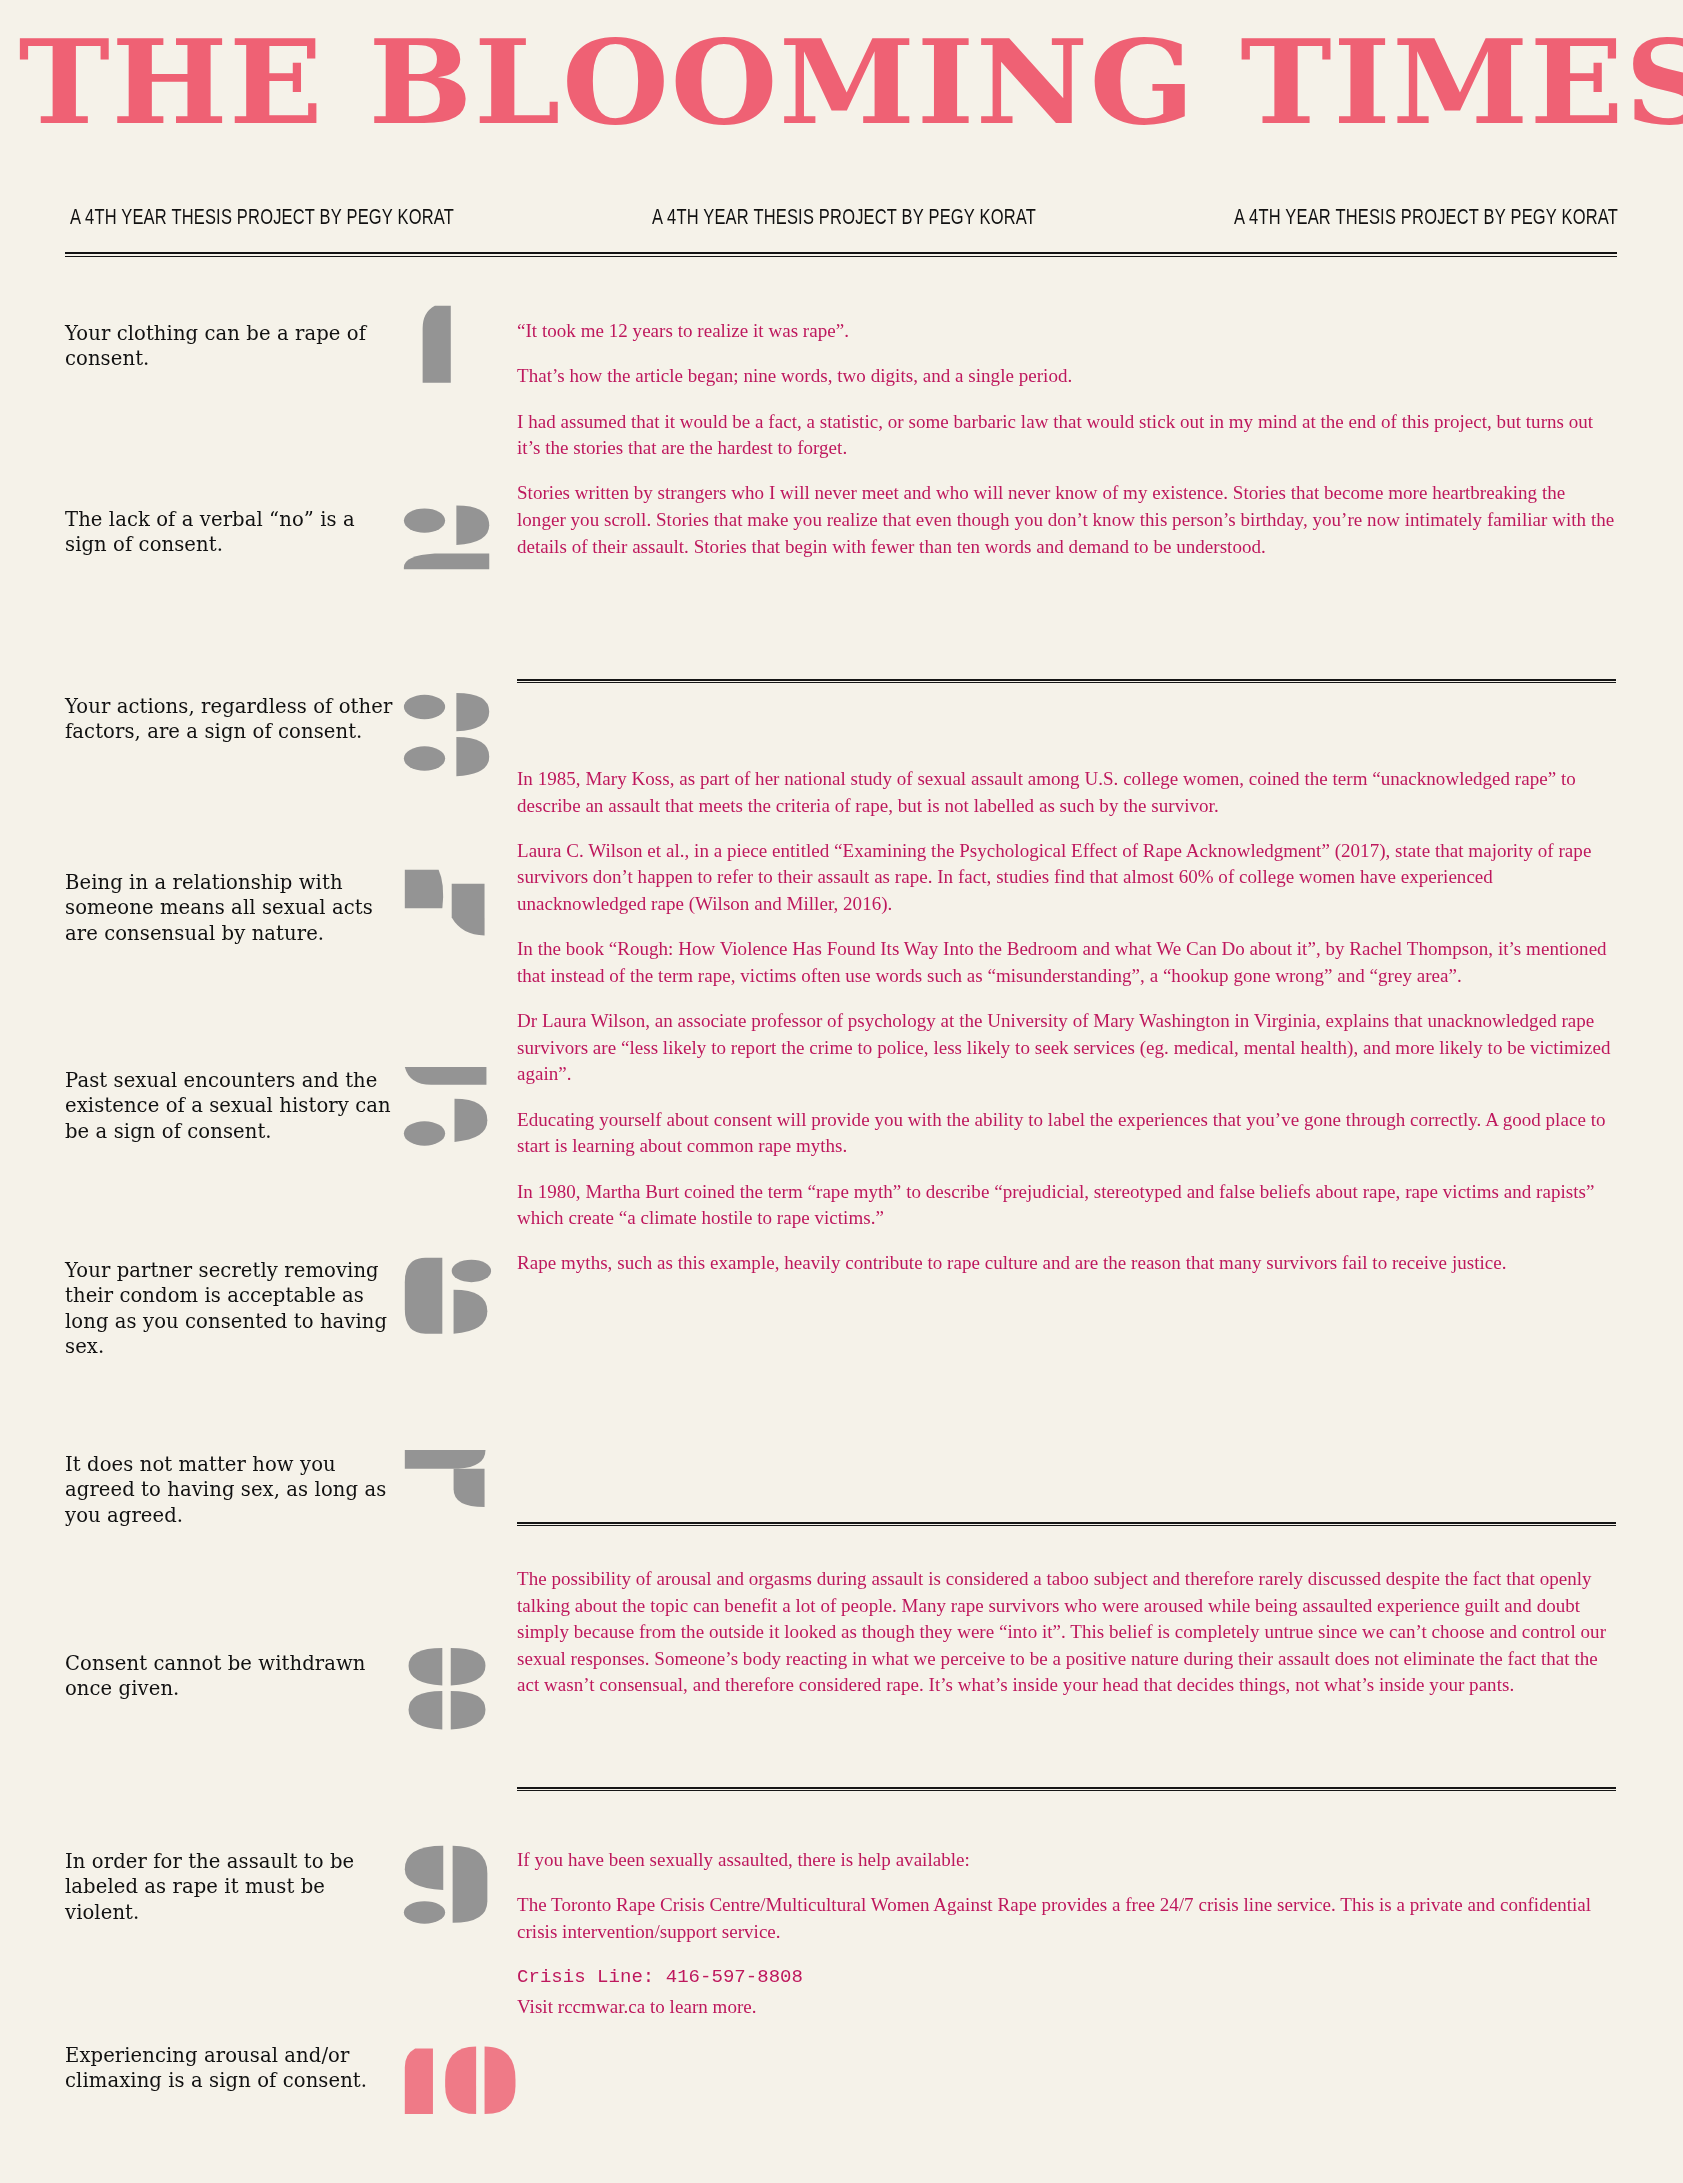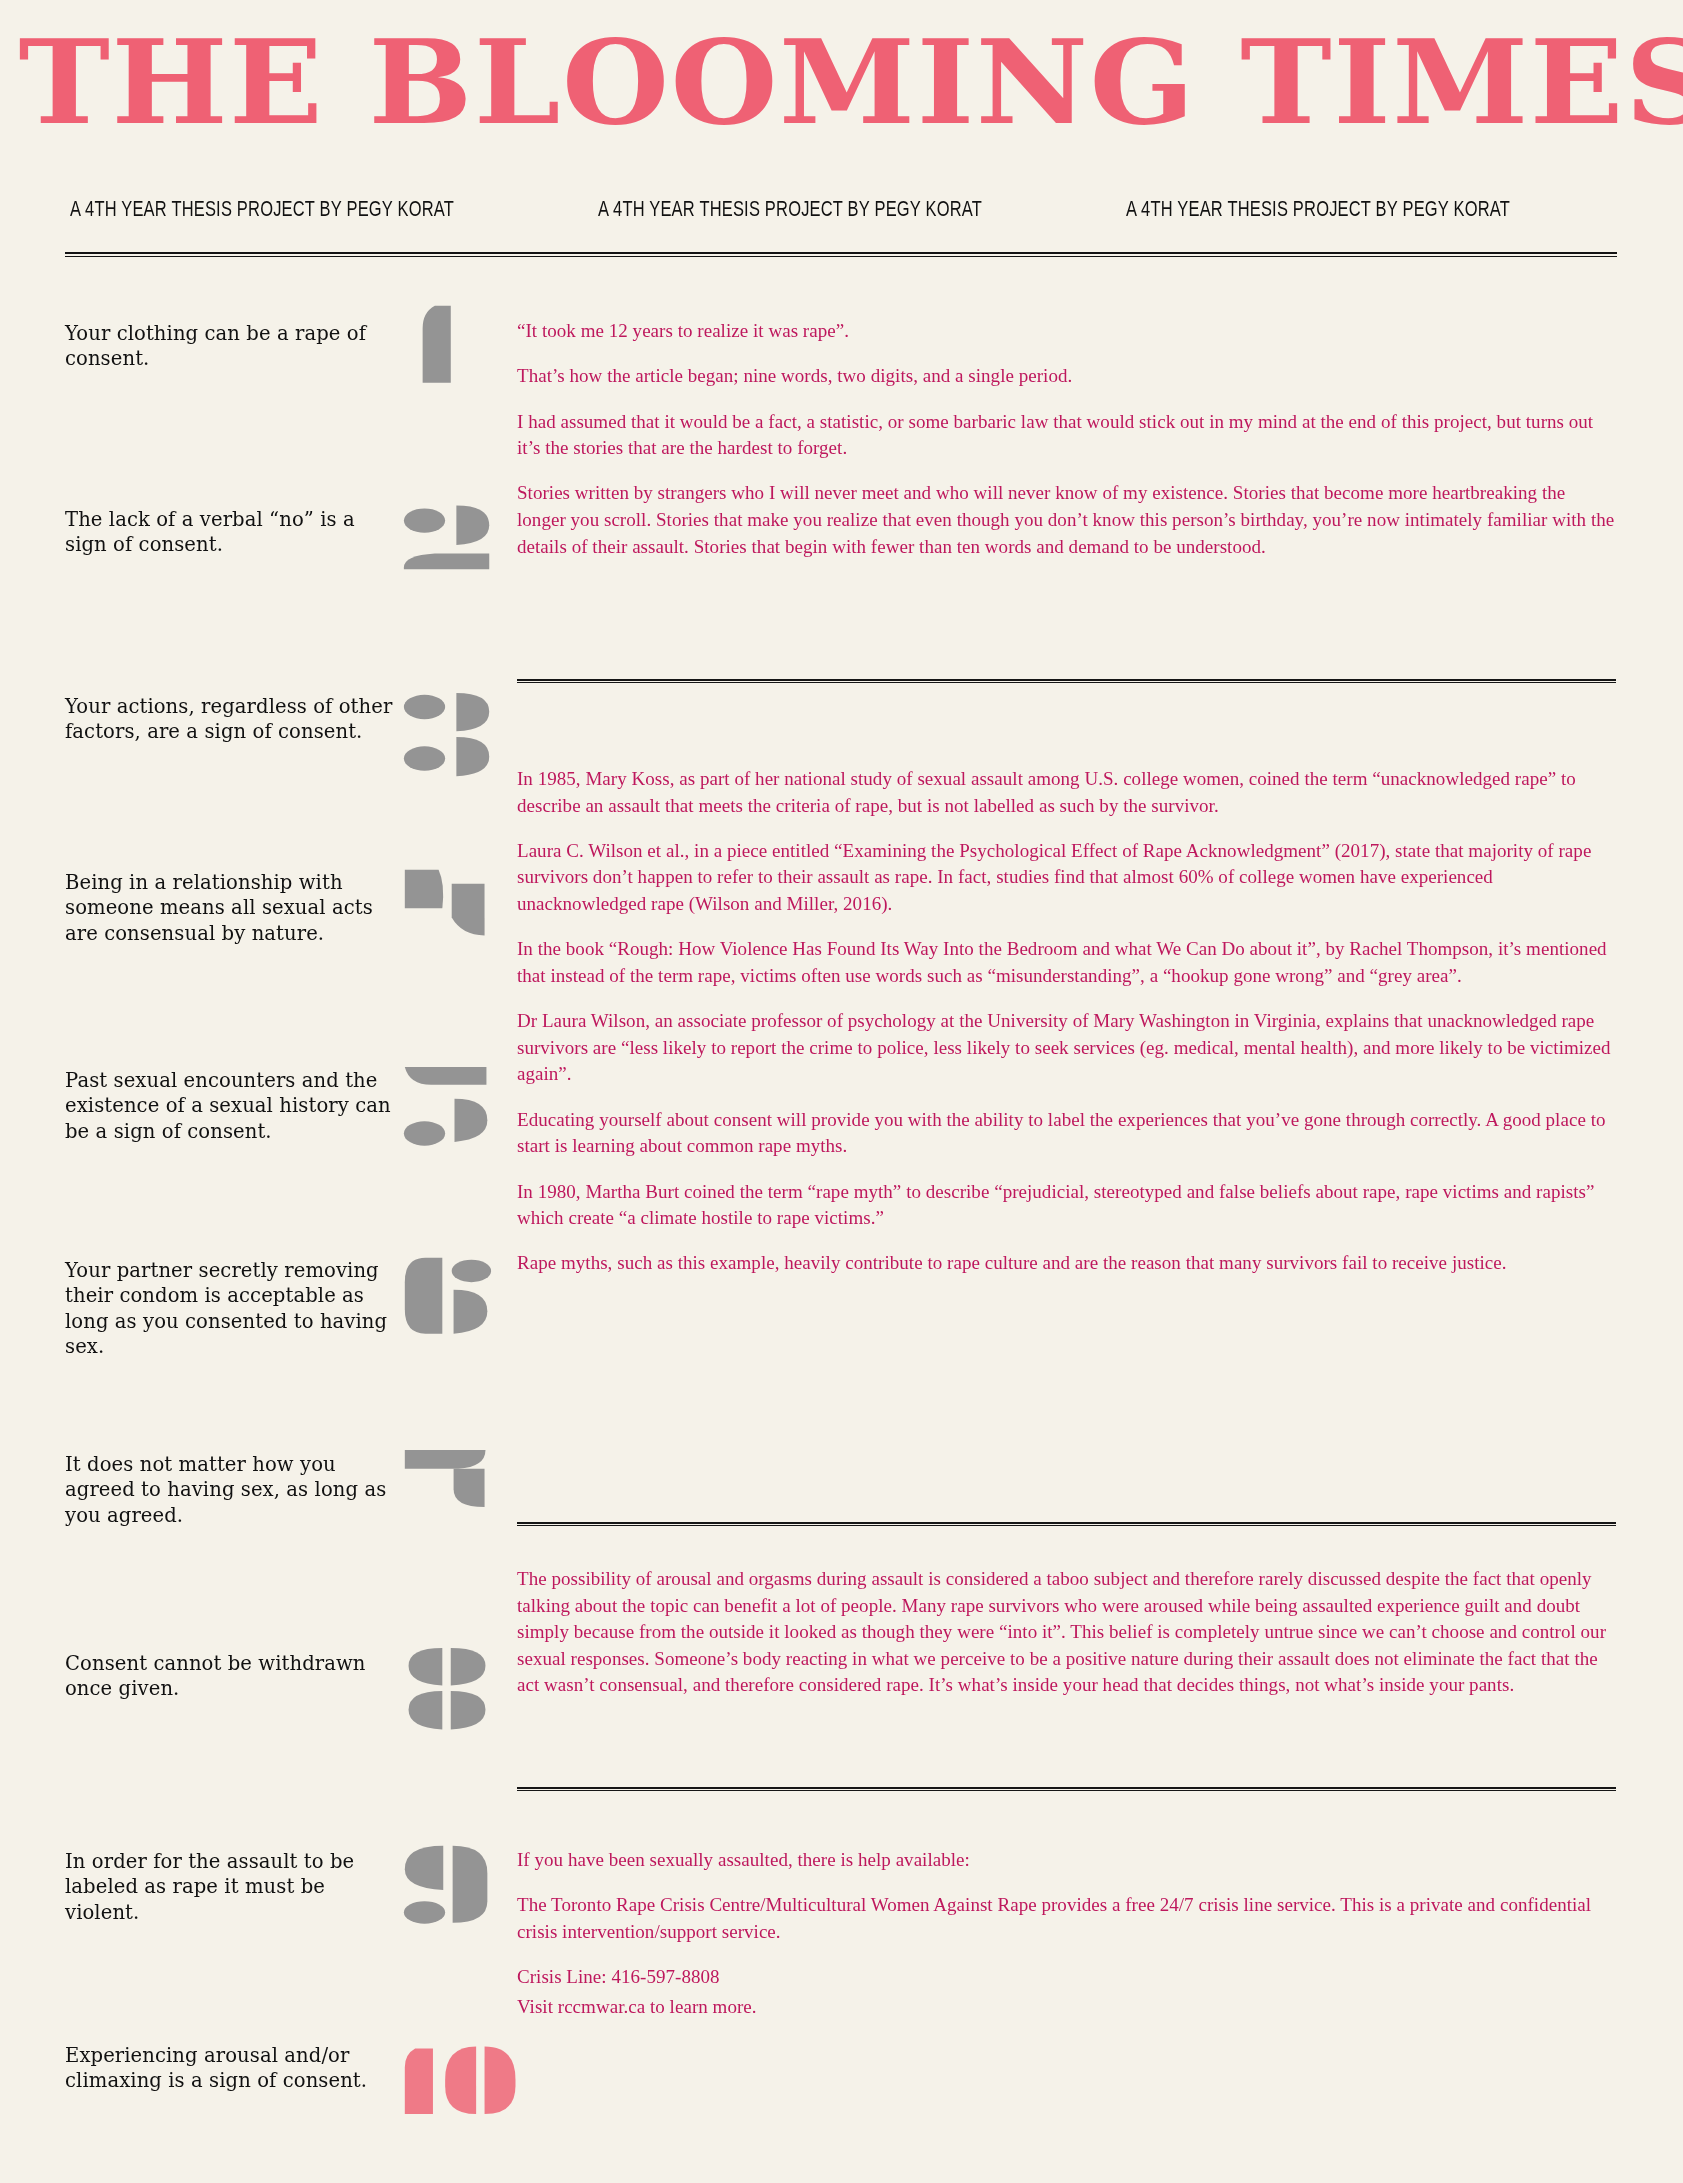--- a/index.html
+++ b/index.html
@@ -31,24 +31,25 @@
     letter-spacing: 0.012em;
     text-align: center;
     white-space: nowrap;
     transform: scaleX(1.06);
     transform-origin: center center;
   }
 
   .subline-row {
     position: absolute;
     left: 70px;
-    top: 196px;
+    top: 204px;
     width: 1548px;
     height: 21.5px;
     display: flex;
+    justify-content: space-between;
     align-items: flex-start;
   }
   .subline {
     font-family: "Liberation Sans", sans-serif;
     font-size: 20.6px;
     line-height: 21.5px;
     letter-spacing: 0.012em;
     color: #111111;
     white-space: nowrap;
     transform: scaleX(0.80) scaleY(1.10);
@@ -106,21 +107,21 @@
     width: 1099px;
   }
   .article p {
     margin: 0 0 18.7px 0;
     font-family: "Liberation Serif", serif;
     font-size: 19px;
     line-height: 1.40;
     color: #be185d;
     letter-spacing: 0.002em;
   }
-  .article p.tight { margin-bottom: 2.8px; }
+  .article p.tight { margin-bottom: 2.8px; font-family: Liberation Mono, monospace; }
   .article p:last-child { margin-bottom: 0; }
 
   .art-rule {
     position: absolute;
     left: 517px;
     width: 1099px;
     height: 1.9px;
     background: #161616;
   }
   .art-rule::after {

